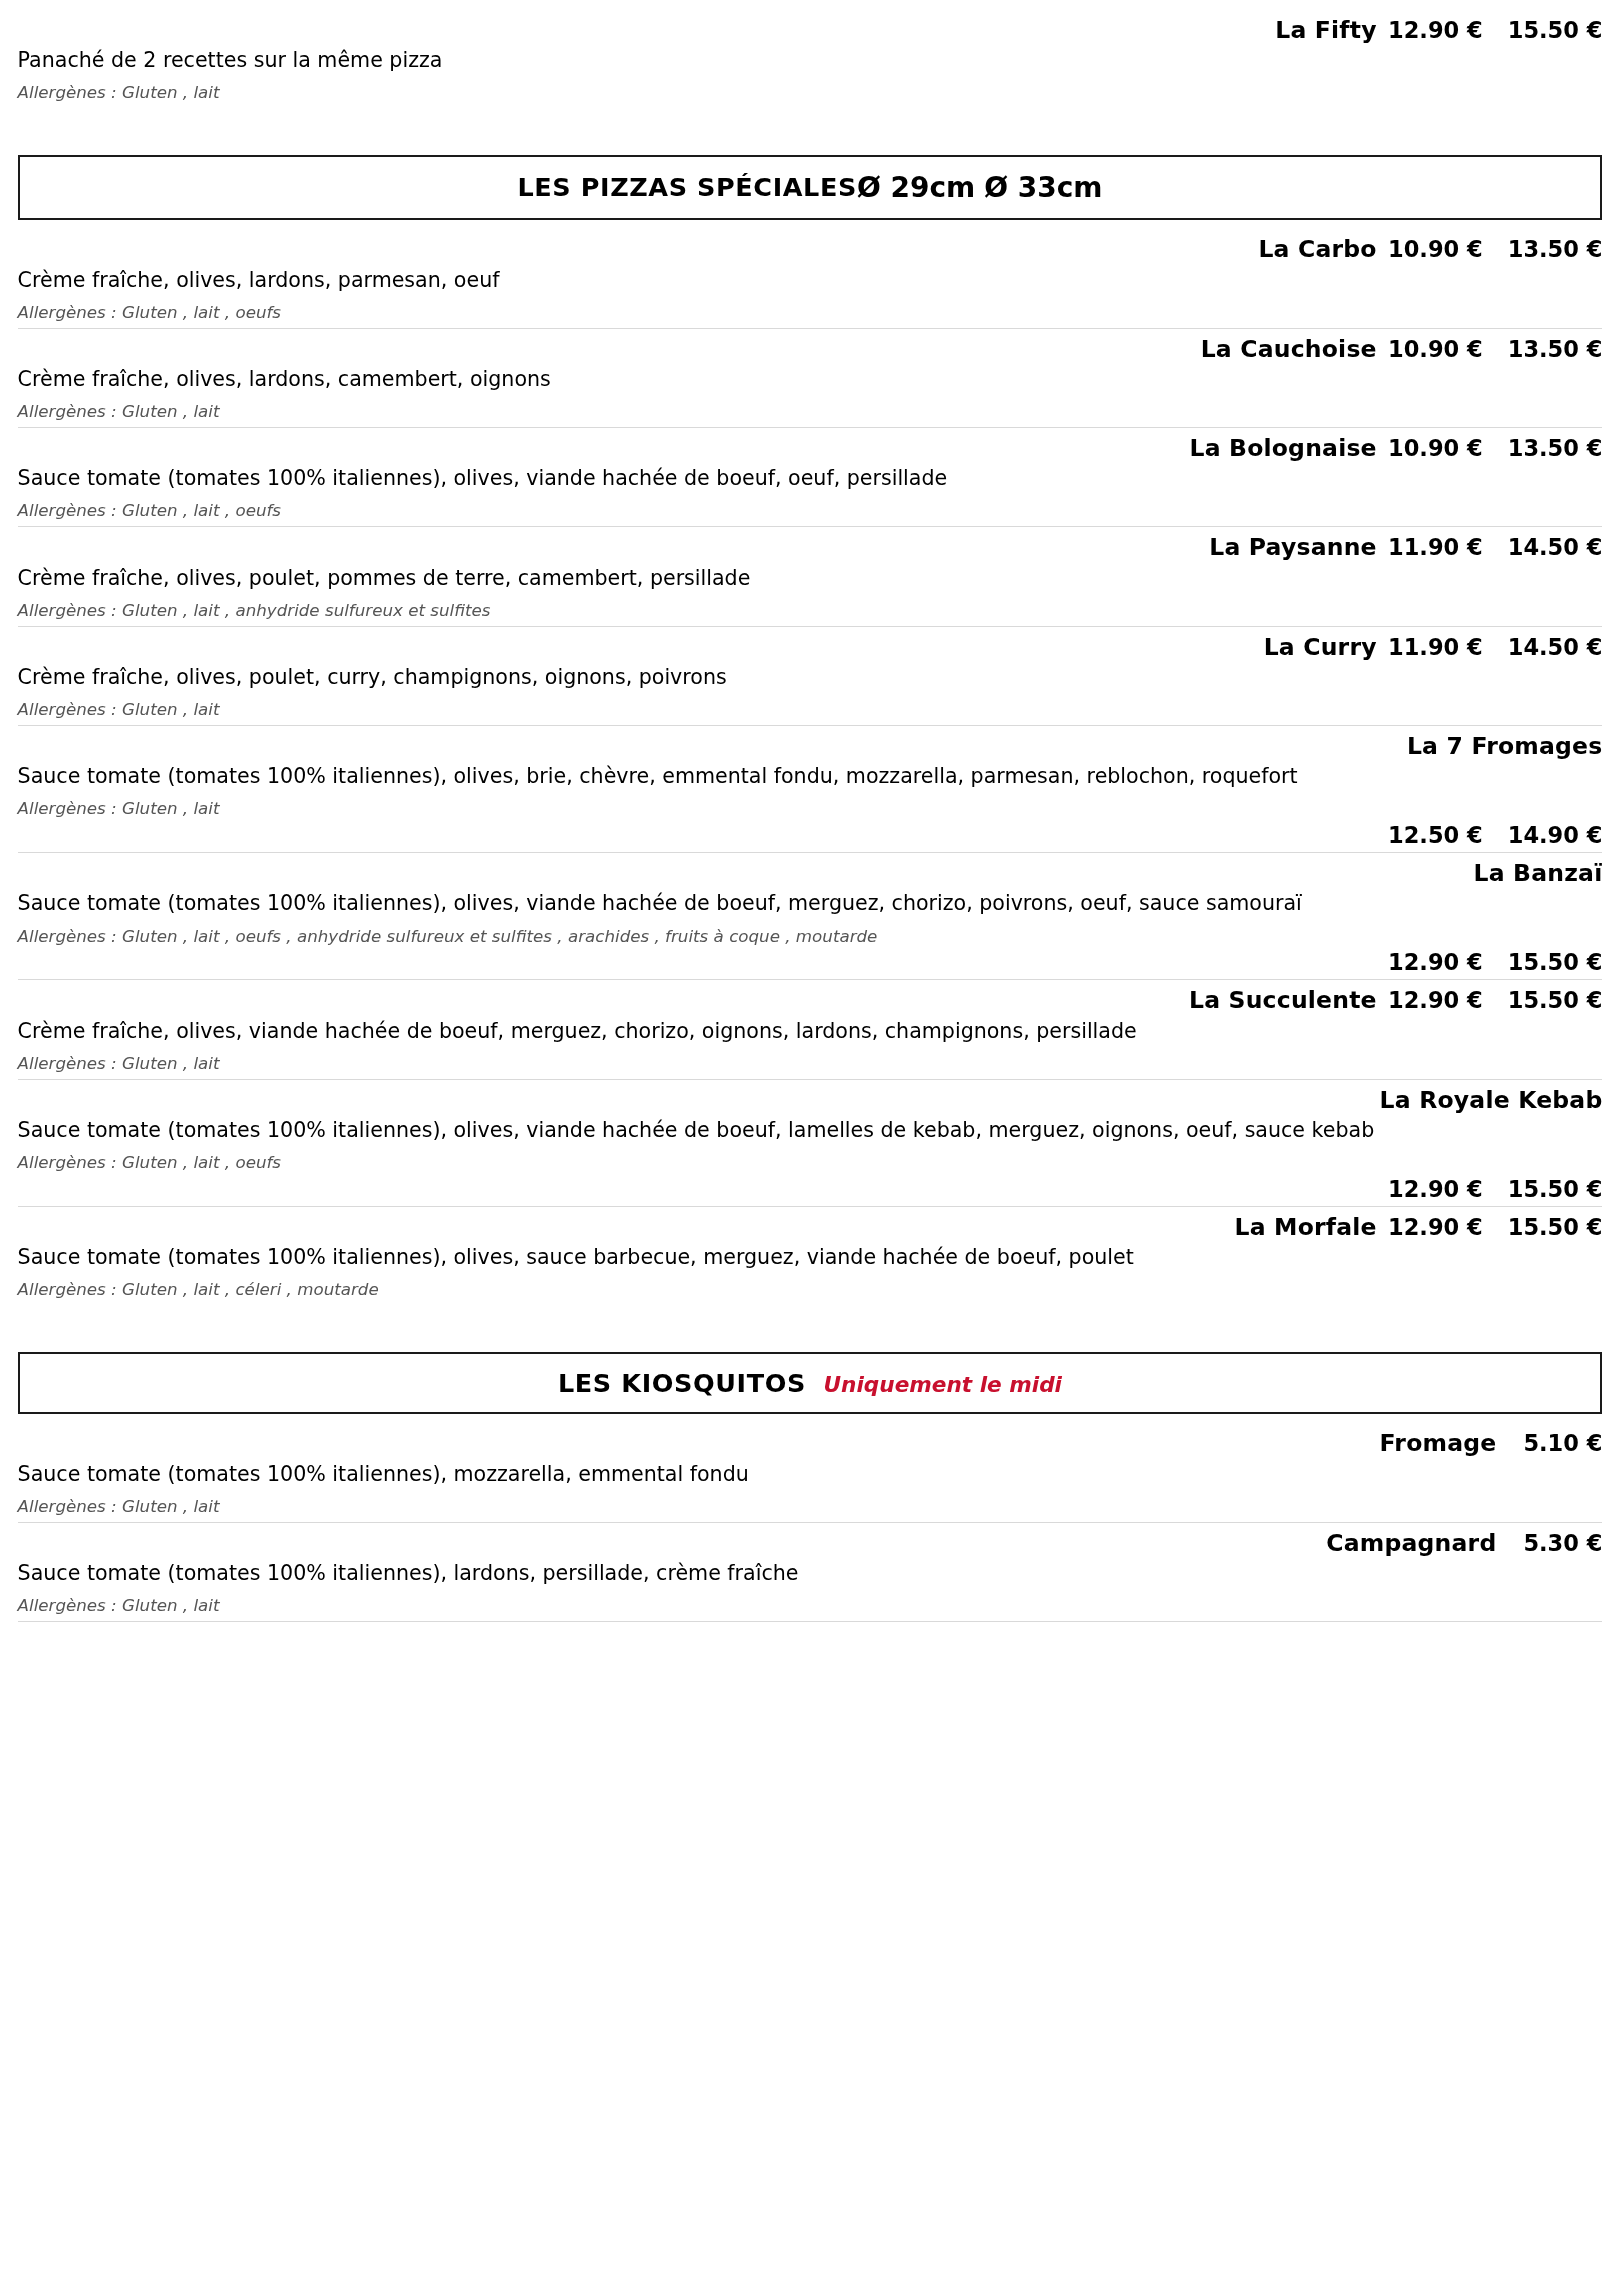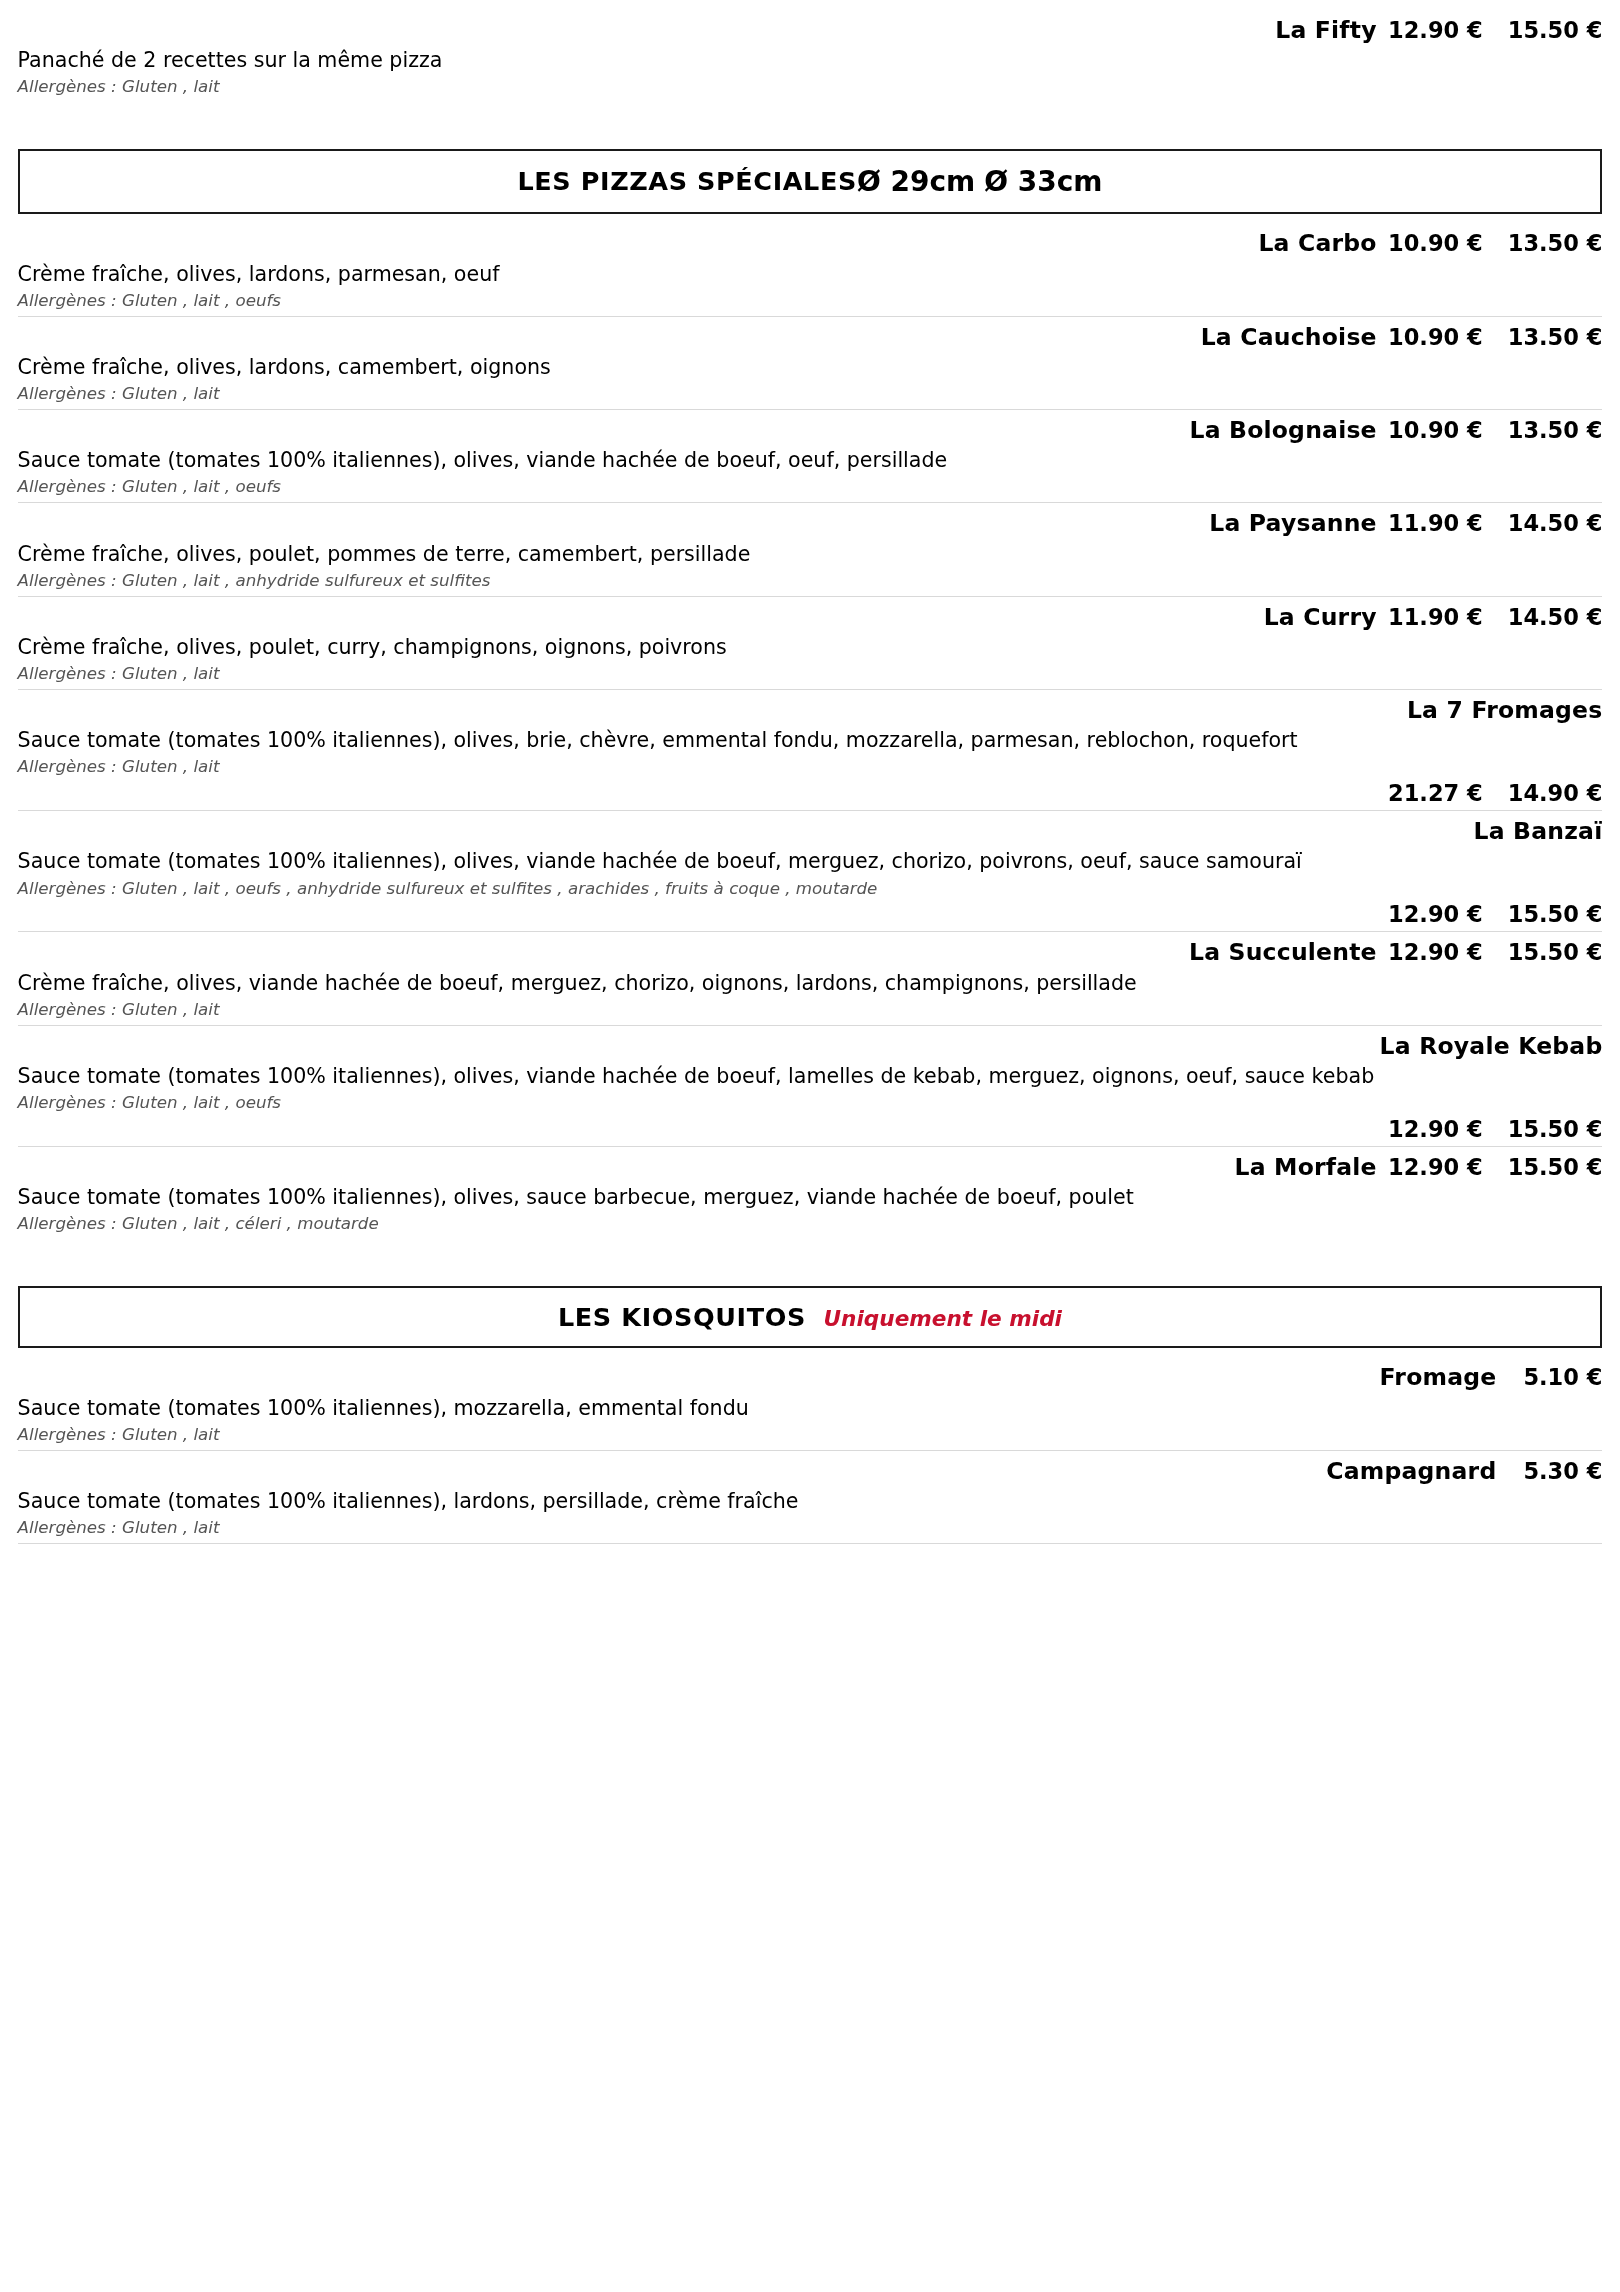--- a/index.html
+++ b/index.html
@@ -57,21 +57,21 @@
   .desc {
     font-size: 20.6px;
     line-height: 1.32;
     margin-top: 2px;
     max-width: 1529px;
   }
   .allerg {
     font-size: 16.7px;
     font-style: italic;
     color: #555555;
-    margin-top: 2px;
+    margin-top: 8px;
     margin-bottom: 2px;
   }
   
   .prices-below {
     display: flex;
     justify-content: flex-end;
     gap: 13.7px;
     font-size: 22.5px;
     font-weight: bold;
     margin-top: 3.9px;
@@ -205,21 +205,21 @@
     <div class="allerg">Allergènes : Gluten , lait</div>
   </div>
 
   <div class="item">
     <div class="item-head">
       <div class="item-name">La 7 Fromages</div>
     </div>
     <div class="desc">Sauce tomate (tomates 100% italiennes), olives, brie, chèvre, emmental fondu, mozzarella, parmesan, reblochon, roquefort</div>
     <div class="allerg">Allergènes : Gluten , lait</div>
     <div class="prices-below">
-      <div class="price">21.27 €</div>
+      <div class="price">12.50 €</div>
       <div class="price">14.90 €</div>
     </div>
   </div>
 
   <div class="item">
     <div class="item-head">
       <div class="item-name">La Banzaï</div>
     </div>
     <div class="desc">Sauce tomate (tomates 100% italiennes), olives, viande hachée de boeuf, merguez, chorizo, poivrons, oeuf, sauce samouraï</div>
     <div class="allerg">Allergènes : Gluten , lait , oeufs , anhydride sulfureux et sulfites , arachides , fruits à coque , moutarde</div>

